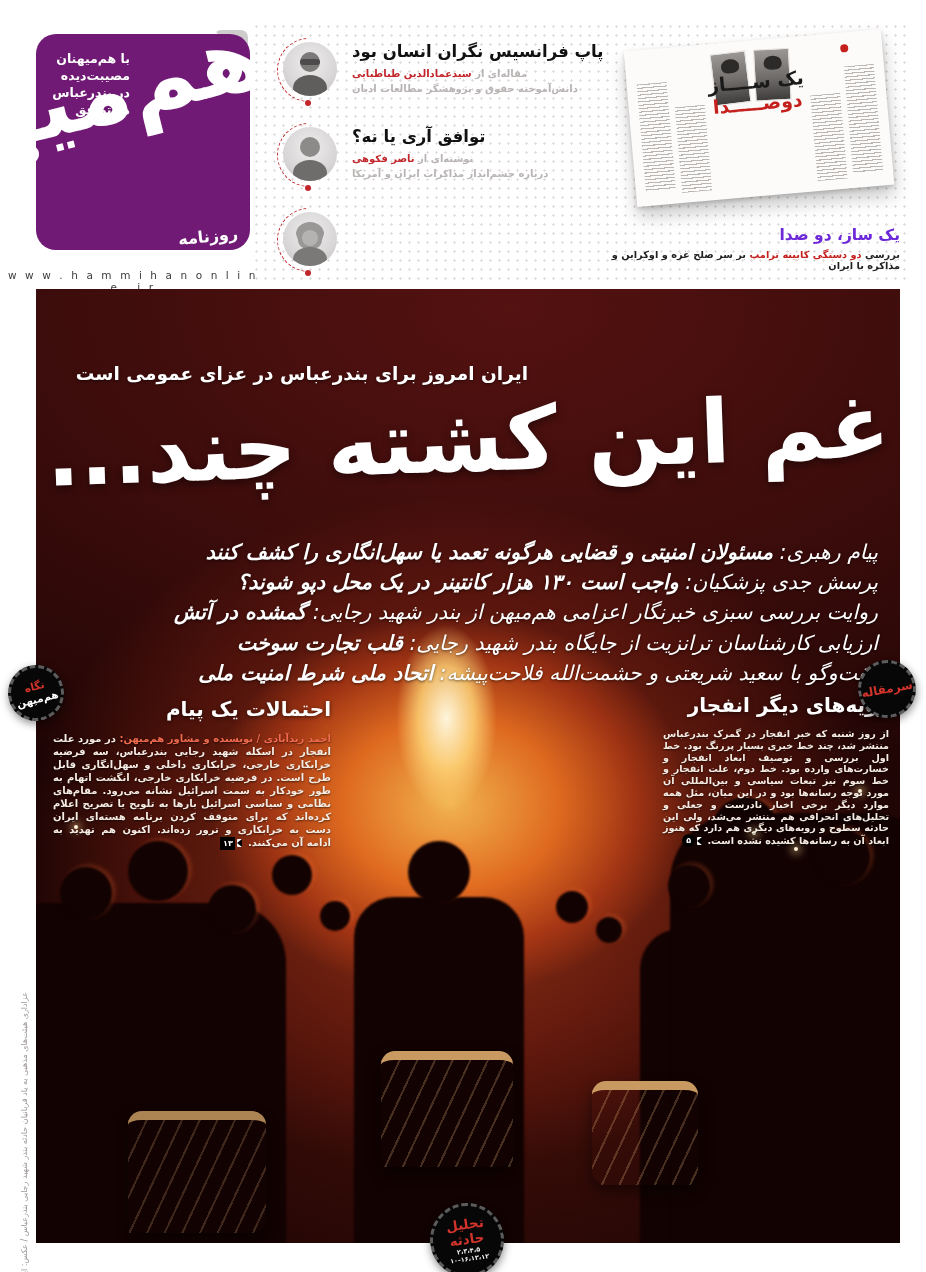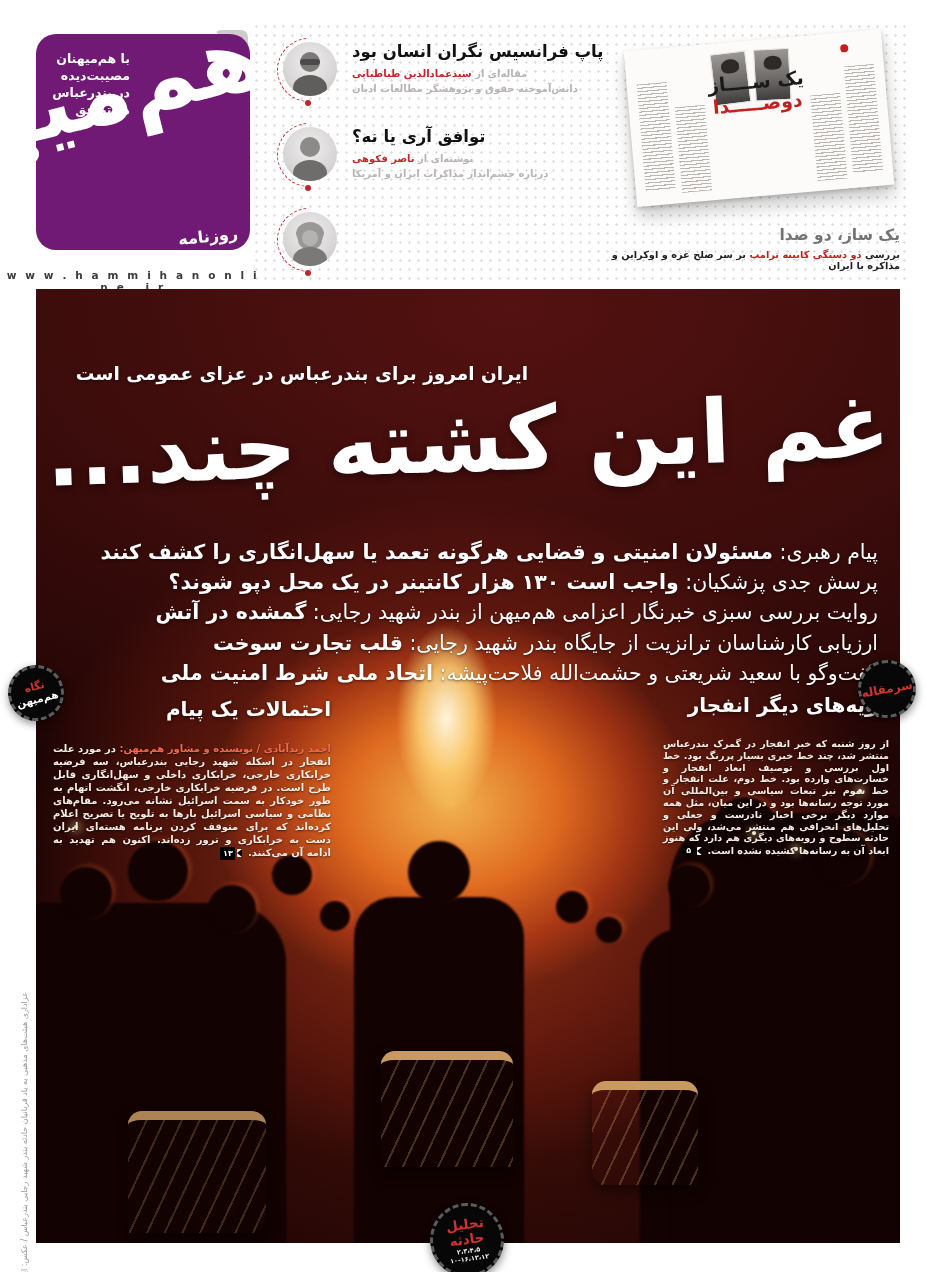--- a/index.html
+++ b/index.html
@@ -20,21 +20,21 @@
   .logo-slogan { position:absolute; top:16px; left:10px; width:84px; direction:rtl;
                  text-align:right; color:#fff; font-size:12.5px; line-height:17px; font-weight:bold; }
   .logo-word { position:absolute; top:4px; right:-14px; width:230px; color:#fff;
                font-size:92px; font-weight:bold; direction:rtl; line-height:86px;
                transform:rotate(-14deg); letter-spacing:-4px; }
   .logo-rooznameh { position:absolute; bottom:4px; right:12px; color:#fff;
                     font-size:16px; font-weight:bold; direction:rtl; transform:rotate(-6deg); }
   .date-line { position:absolute; left:0; top:253px; width:264px; direction:rtl;
                text-align:center; font-size:10.5px; font-weight:bold; color:#1e1e1e; }
   .url-line { position:absolute; left:2px; top:269px; width:262px; text-align:center;
-              font-size:10.5px; font-weight:bold; letter-spacing:2.6px; color:#3c3c3c; }
+              font-size:10.5px; font-weight:normal; letter-spacing:2.6px; color:#3c3c3c; }
 
   
   .features { position:absolute; left:283px; top:38px; width:330px; }
   .feature { position:relative; display:flex; gap:13px; height:85px; }
   .avatar-wrap { position:relative; width:56px; height:56px; flex:0 0 56px; margin-top:4px; }
   .avatar { width:54px; height:54px; border-radius:50%; overflow:hidden;
             background:radial-gradient(circle at 50% 38%,#efeeee 0%,#d8d6d6 60%,#c2bfbf 100%); }
   .avatar svg { display:block; }
   .avatar-arc { position:absolute; left:-6px; top:-4px; width:64px; height:64px;
                 border:1.6px dashed #c2262b; border-radius:50%;
@@ -61,21 +61,21 @@
                    font-size:19px; font-weight:bold; color:#c4201d; direction:rtl; letter-spacing:1px;}
   .mini-port { position:absolute; top:10px; width:36px; height:52px;
                background:linear-gradient(#9a9795 0%,#706d6b 55%,#3f3d3c 100%); border:1px solid #e5e3e1; }
   .mini-port.p1 { left:86px; transform:rotate(-2deg);}
   .mini-port.p2 { left:128px; transform:rotate(2deg);}
   .mini-port::after { content:""; position:absolute; left:9px; top:6px; width:18px; height:14px;
                       background:#2c2b2a; border-radius:50% 50% 40% 40%; }
   .mini-reddot { position:absolute; right:34px; top:12px; width:8px; height:8px;
                  background:#c4201d; border-radius:50%; }
   .inset-caption { position:absolute; left:600px; top:226px; width:300px; direction:rtl; text-align:right; }
-  .inset-caption-title { font-size:15.5px; font-weight:bold; color:#737373; }
+  .inset-caption-title { font-size:15.5px; font-weight:bold; color:#6d28d9; }
   .inset-caption-sub { font-size:9.8px; font-weight:bold; color:#222; margin-top:5px; }
   .inset-caption-sub .red { color:#c4201d; }
 
   
   .cover { position:absolute; left:36px; top:289px; width:864px; height:954px; }
   .photo { position:absolute; inset:0; overflow:hidden; background-color:#1d0404;
     background-image:
       radial-gradient(ellipse 70px 130px at 47.5% 45%, rgba(255,252,230,.95) 0%, rgba(255,214,120,.8) 40%, rgba(255,170,70,0) 72%),
       radial-gradient(ellipse 300px 240px at 48% 54%, rgba(255,196,88,.88) 0%, rgba(248,122,35,.8) 36%, rgba(212,70,24,.5) 62%, rgba(180,55,20,0) 80%),
       radial-gradient(ellipse 540px 430px at 48% 57%, rgba(228,92,34,.5) 0%, rgba(160,42,20,.3) 55%, rgba(120,30,15,0) 78%),
@@ -92,30 +92,30 @@
   .drum::after { content:""; position:absolute; inset:0;
           background:repeating-linear-gradient(115deg, rgba(230,180,120,.25) 0 2px, transparent 2px 16px); }
   .lightdot { position:absolute; width:4px; height:4px; border-radius:50%; background:#fff4d8;
           box-shadow:0 0 8px 3px rgba(255,220,150,.55); }
 
   .kicker { position:absolute; top:74px; right:372px; direction:rtl; color:#ffffff;
             font-size:18.5px; font-weight:bold; white-space:nowrap; text-shadow:0 1px 3px rgba(0,0,0,.5); }
   .headline { position:absolute; top:100px; left:0; right:0; text-align:center; direction:rtl;
               color:#ffffff; font-size:88px; font-weight:bold; white-space:nowrap;
               transform:rotate(-2deg); text-shadow:0 3px 8px rgba(0,0,0,.45); }
-  .deck { position:absolute; top:248px; left:20px; right:22px; direction:rtl; text-align:right; }
+  .deck { position:absolute; top:248px; left:20px; right:22px; direction:rtl; text-align:right;font-style:italic; }
   .deck-line { color:#ffffff; font-size:20.5px; line-height:30.2px; white-space:nowrap;
                text-shadow:0 1px 3px rgba(0,0,0,.55); }
   .deck-line .lead { font-weight:normal; }
   .deck-line .emph { font-weight:bold; }
 
   .article { position:absolute; direction:rtl; }
   .article-title { font-size:20px; font-weight:bold; color:#ffffff; text-align:right;
                    text-shadow:0 1px 4px rgba(0,0,0,.6); }
-  .article-body { margin-top:21px; font-size:9.6px; line-height:11.8px; color:#f5ece4;
+  .article-body { margin-top:11px; font-size:9.6px; line-height:11.8px; color:#f5ece4;
                   text-align:justify; font-weight:bold; text-shadow:0 1px 2px rgba(0,0,0,.6); }
   .article.right { top:404px; right:11px; width:226px; }
   .article.left  { top:408px; left:17px;  width:278px; }
   .article.left .article-body { font-size:10px; line-height:13px; }
   .red-lead { color:#ef6a4e; }
   .pageref-circle { display:inline-block; min-width:13px; height:13px; line-height:13px;
                     background:#000; color:#fff; border-radius:50%; font-size:8px;
                     text-align:center; padding:0 2px; vertical-align:middle; }
   .pageref-box { display:inline-block; min-width:15px; height:13px; line-height:13px;
                  background:#000; color:#fff; font-size:8px; text-align:center;

